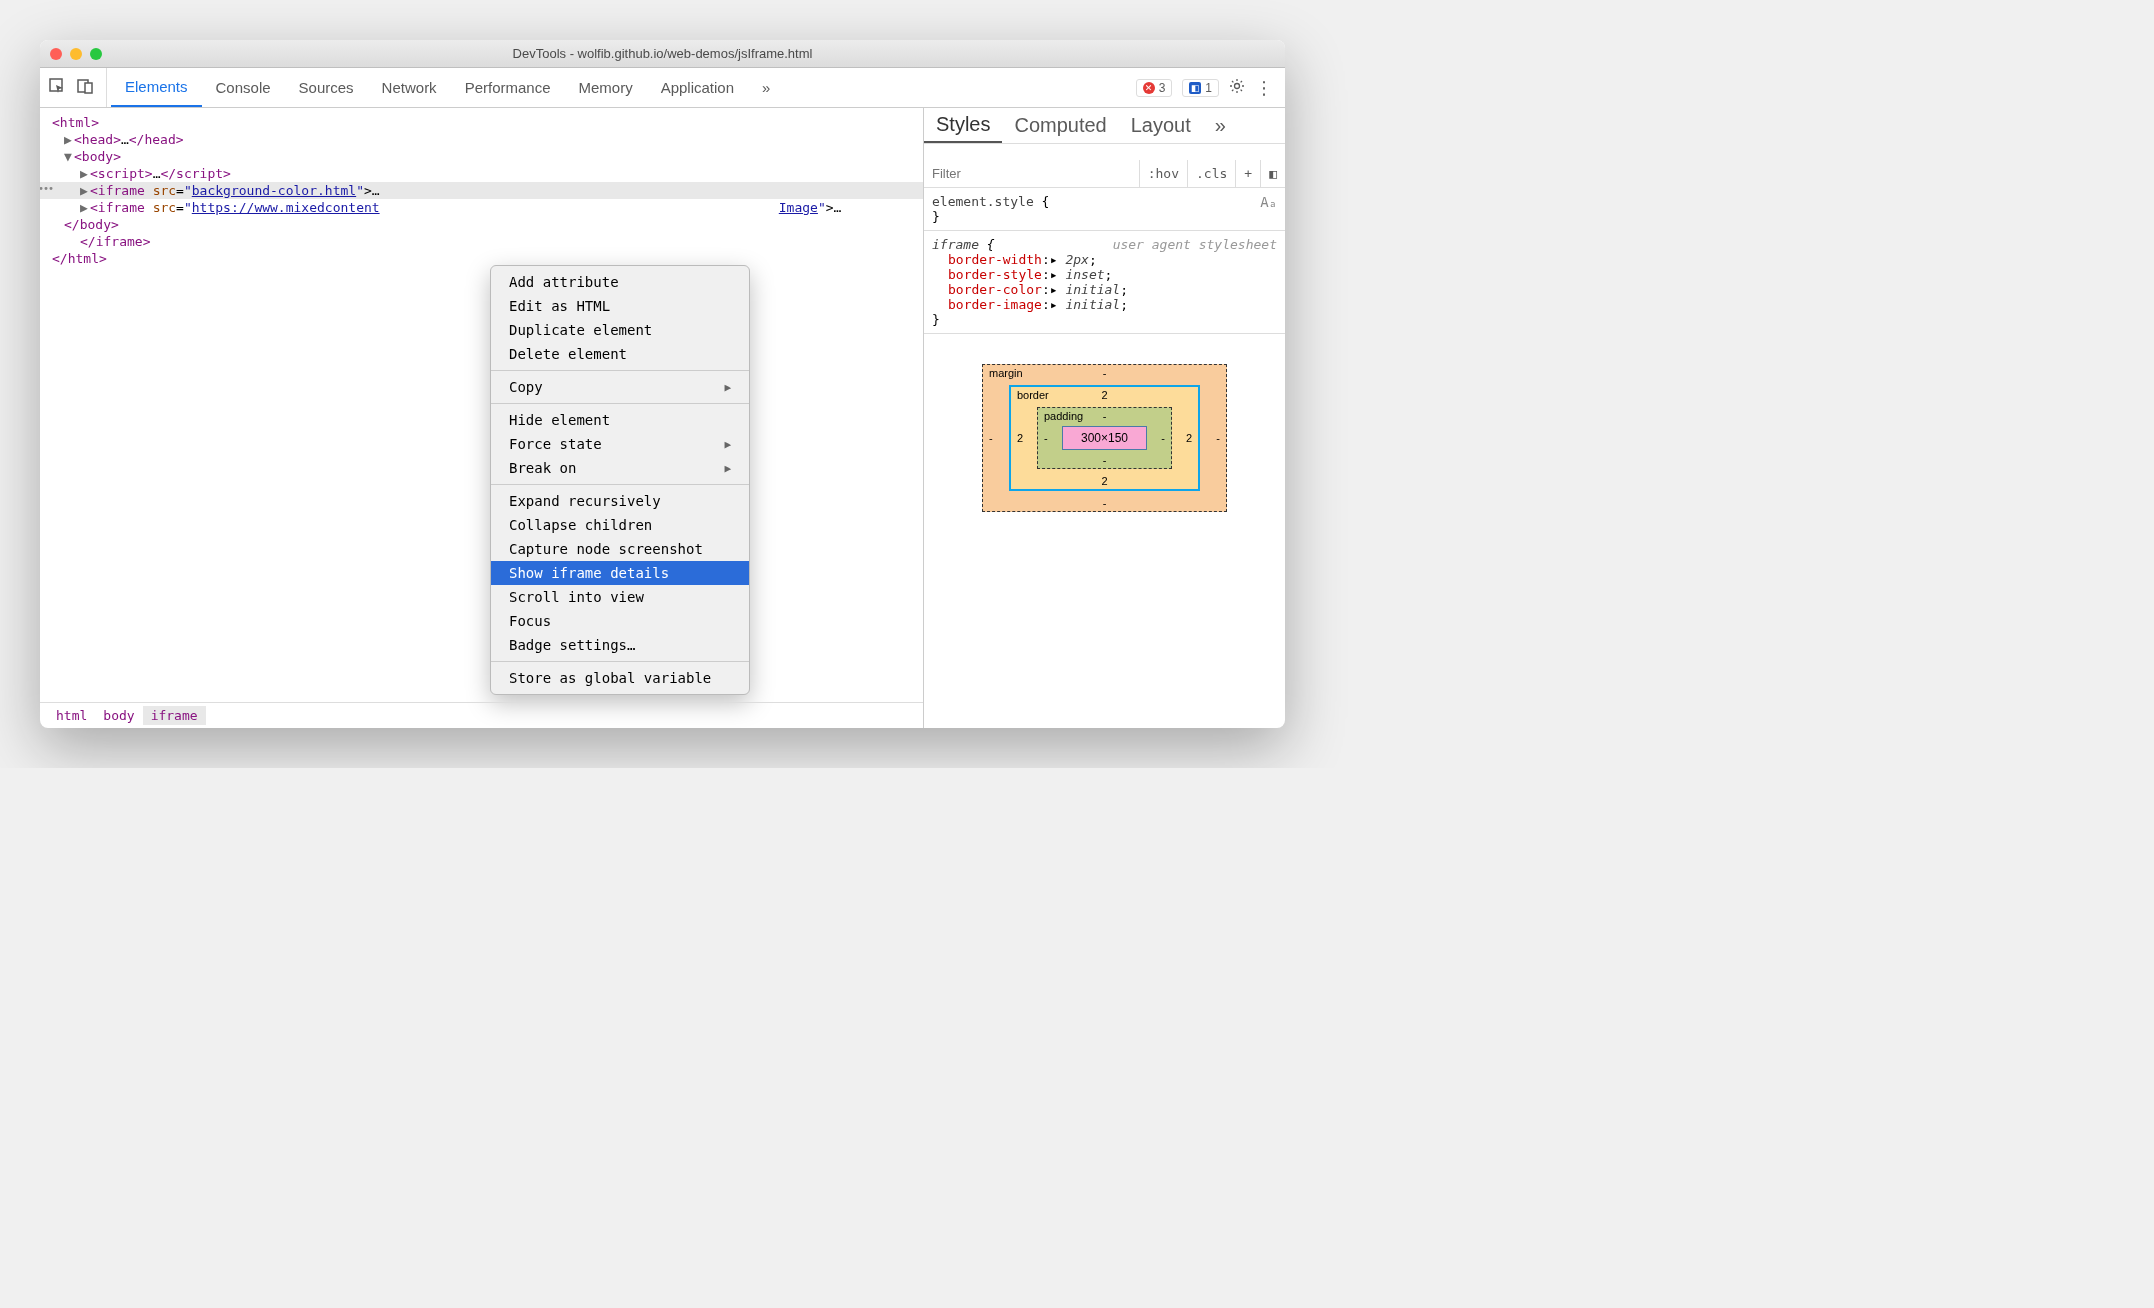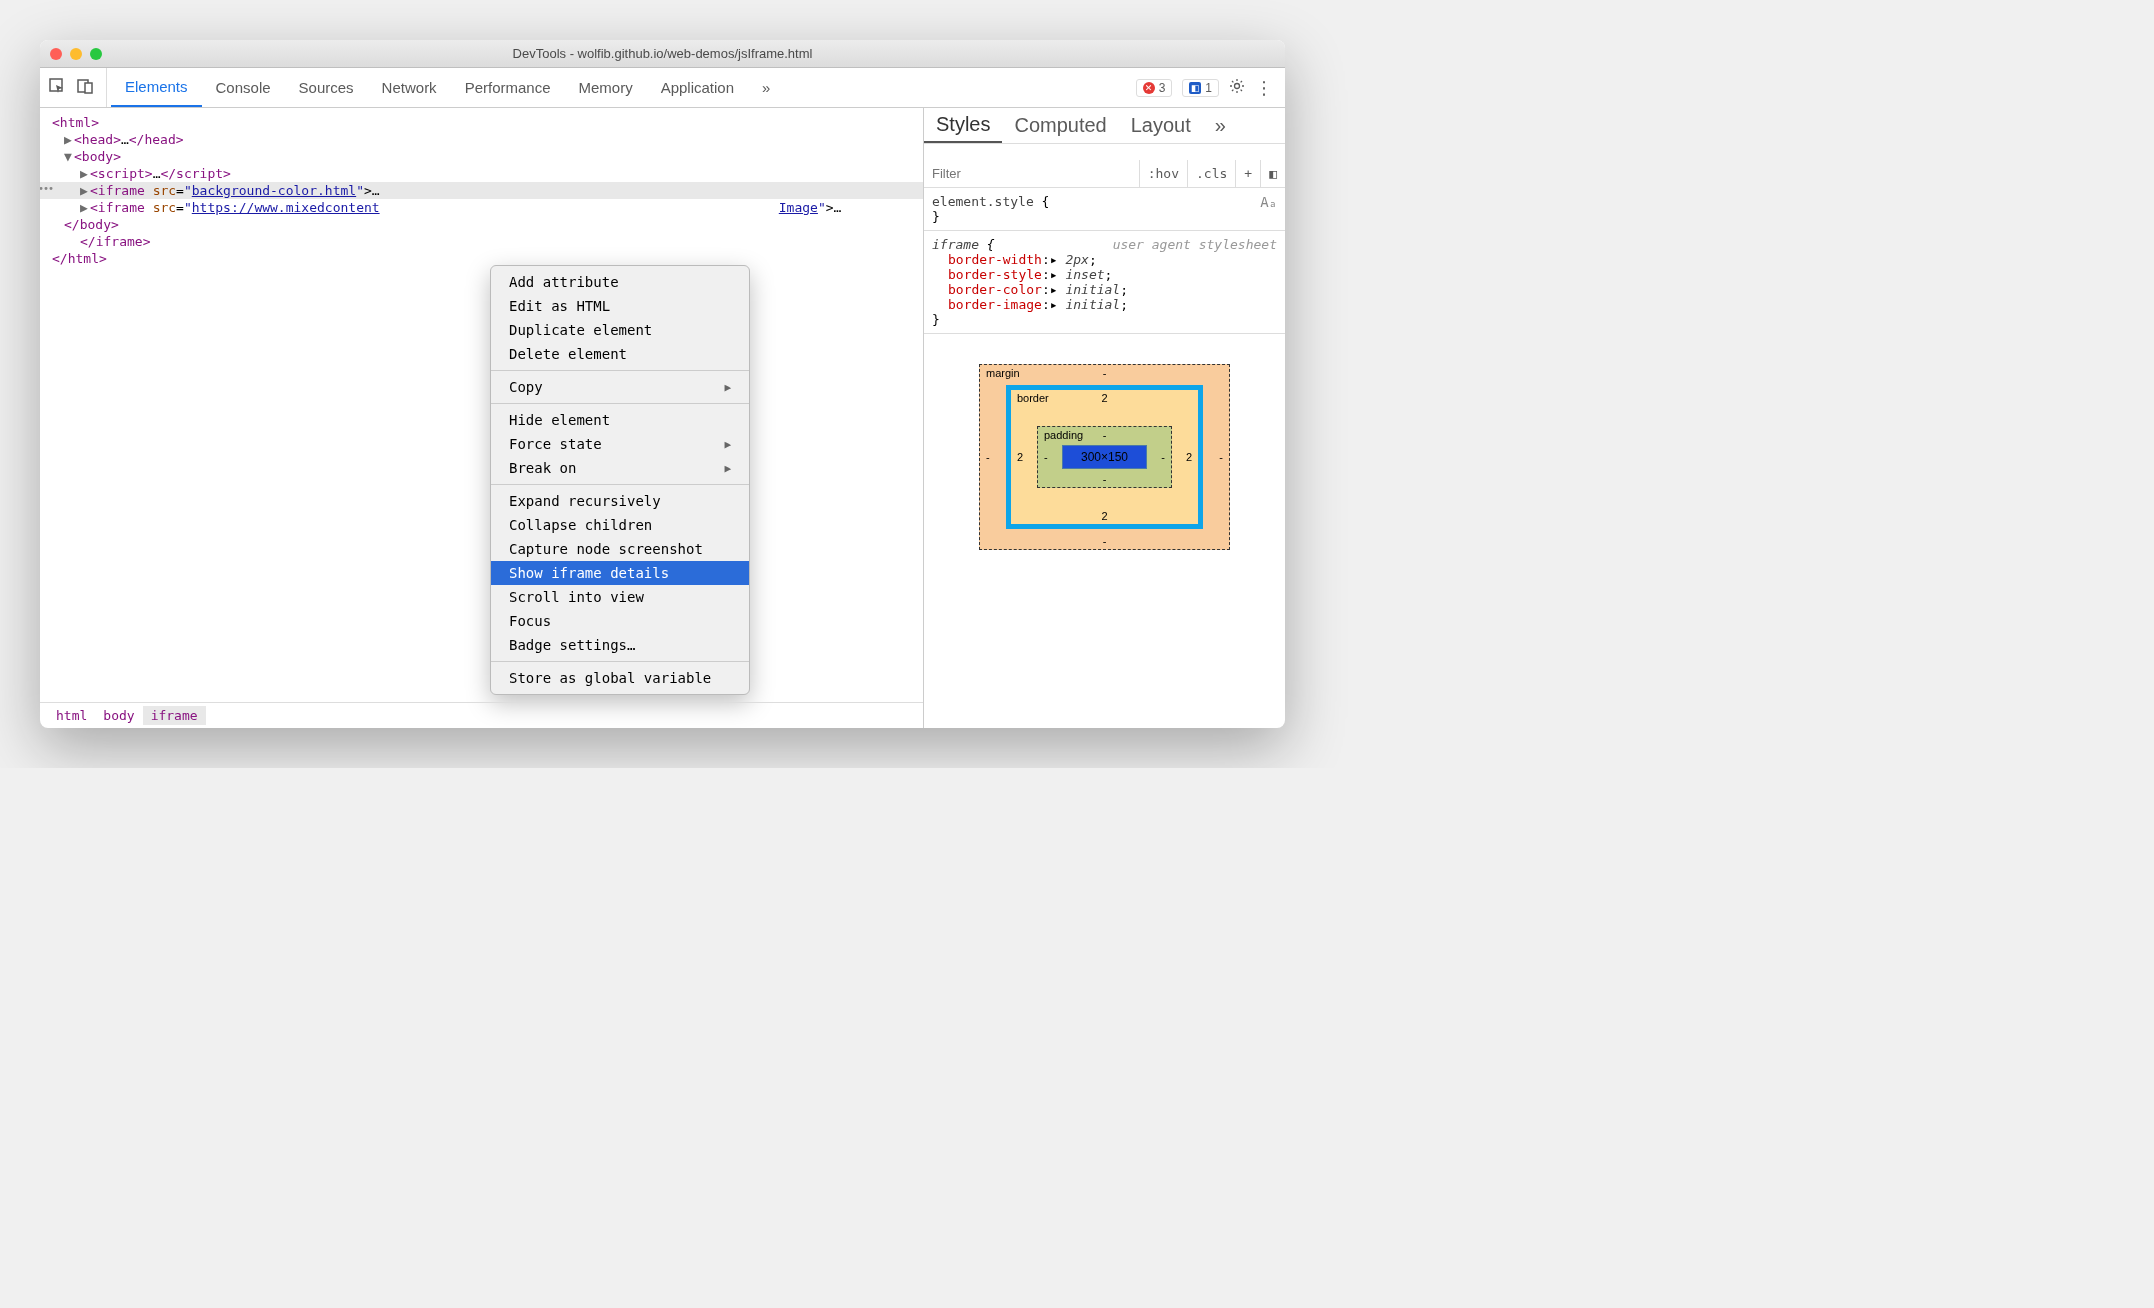--- a/index.html
+++ b/index.html
@@ -42,23 +42,23 @@
 .filter-row input { border:none; padding:0 8px; flex:1; font-size:13px; outline:none; color:#888; width:100px; }
 .filter-btn { padding:0 8px; border-left:1px solid #ddd; height:100%; display:flex; align-items:center; font-family:Menlo,monospace; }
 .styles { padding:6px 8px; font-family:Menlo,monospace; font-size:13px; border-bottom:1px solid #ddd; }
 .styles .sel-txt { color:#444; }
 .styles .comment { color:#999; font-style:italic; float:right; }
 .styles .prop { color:#c80000; margin-left:16px; }
 .styles .pval { color:#444; font-style:italic; }
 .font-icon { float:right; font-size:14px; color:#888; }
 .box-model { padding:30px 20px; display:flex; justify-content:center; }
 .bm-margin { background:#f9cc9d; border:1px dashed #333; padding:20px 26px; position:relative; font-size:11px; }
-.bm-border { background:#fddc9a; border:5px solid #0ea5e9; padding:36px 26px; position:relative; }
+.bm-border { background:#fddc9a; border:2px solid #0ea5e9; padding:20px 26px; position:relative; }
 .bm-padding { background:#c2cf8a; border:1px dashed #333; padding:18px 24px; position:relative; }
-.bm-content { background:#1d4ed8; border:1px solid #4a7aa8; padding:4px 18px; font-size:12px; text-align:center; }
+.bm-content { background:#f9a8d4; border:1px solid #4a7aa8; padding:4px 18px; font-size:12px; text-align:center; }
 .bm-label { position:absolute; top:2px; left:6px; font-size:11px; }
 .bm-val { position:absolute; font-size:11px; }
 .bm-top { top:2px; left:50%; transform:translateX(-50%); }
 .bm-bottom { bottom:2px; left:50%; transform:translateX(-50%); }
 .bm-left { left:6px; top:50%; transform:translateY(-50%); }
 .bm-right { right:6px; top:50%; transform:translateY(-50%); }
 .ctx-menu { position:absolute; top:157px; left:450px; width:260px; background:#f0f0f0; border:1px solid #bbb; border-radius:6px; box-shadow:0 8px 24px rgba(0,0,0,0.25); font-size:14px; padding:4px 0; }
 .ctx-item { padding:4px 18px; display:flex; justify-content:space-between; align-items:center; cursor:pointer; }
 .ctx-item.hl { background:#2b6cd9; color:#fff; }
 .ctx-sep { height:1px; background:#ccc; margin:4px 0; }

